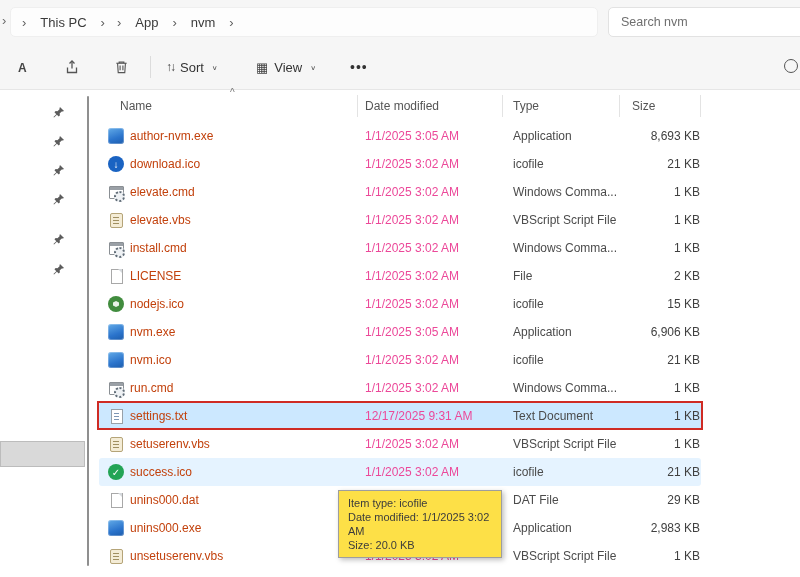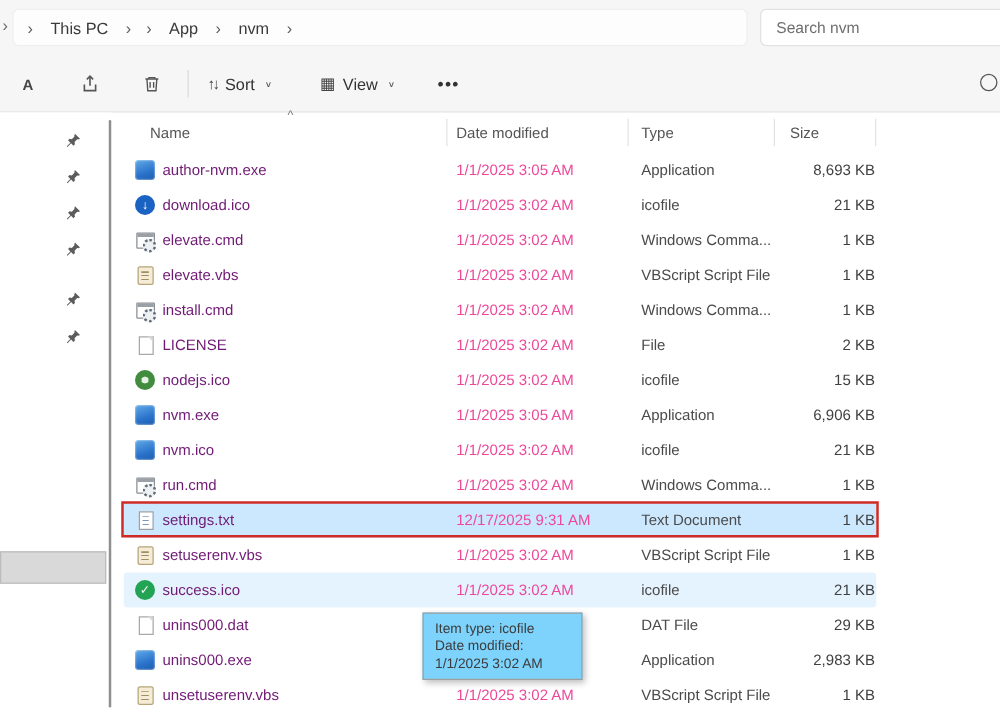--- a/index.html
+++ b/index.html
@@ -71,21 +71,21 @@
   .hsep { position:absolute; top:5px; width:1px; height:22px; background:#e3e3e3; }
   .hs1 { left:265px; } .hs2 { left:410px; } .hs3 { left:527px; } .hs4 { left:608px; }
 
   #rows { position:absolute; left:0; top:32px; width:708px; }
   .row { position:relative; height:28px; }
   .row::before { content:""; position:absolute; left:7px; top:0; width:602px; height:28px;
                  background:transparent; border-radius:3px; }
   .row.selected::before { background:#cce8ff; }
   .row.hovered::before  { background:#e5f3ff; }
   .cell { position:absolute; top:7px; z-index:1; white-space:nowrap; }
-  .c-name { left:38px;  color:#701a75; }
+  .c-name { left:38px;  color:#c2410c; }
   .c-date { left:273px; color:#ec4899; }
   .c-type { left:421px; color:#4b4b4b; }
   .c-size { left:520px; width:88px; text-align:right; color:#404040; }
 
   
   .fic { position:absolute; left:16px; top:6px; width:16px; height:16px; z-index:1;
          display:flex; align-items:center; justify-content:center; }
   .fic[data-icon="application"] { background:linear-gradient(160deg,#63abe8 0%,#2b74cc 60%,#1c5cab 100%);
          border-radius:3px; box-shadow:inset 0 0 0 1px rgba(255,255,255,.28); }
   .fic[data-icon="download"] { background:#1a63c2; border-radius:50%; }
@@ -109,22 +109,22 @@
          background:repeating-linear-gradient(to bottom,#7d96b5 0 1px,transparent 1px 3px); }
   .fic[data-icon="doc"]::before { content:""; position:absolute; left:3px; top:1px; width:10px; height:13px;
          background:#fff; border:1px solid #a8a8a8; }
   .fic[data-icon="doc"]::after { content:""; position:absolute; right:2px; top:1px; width:0; height:0;
          border-top:4px solid #d4d8dc; border-left:4px solid transparent; }
 
   
   .annotation { position:absolute; left:97px; top:401px; width:606px; height:29px;
                 border:2px solid #cf2b24; z-index:6; pointer-events:none; }
   .tooltip {
-    position:absolute; left:338px; top:490px; width:128px; z-index:10;
-    background:#7dd3fc; border:1px solid #9e9e9e; box-shadow:2px 2px 5px rgba(0,0,0,.25);
+    position:absolute; left:338px; top:490px; width:164px; z-index:10;
+    background:#fde047; border:1px solid #9e9e9e; box-shadow:2px 2px 5px rgba(0,0,0,.25);
     padding:5px 9px; font-size:11px; line-height:14px; color:#3c3c3c;
   }
 </style>
 </head>
 <body>
 
 <div id="addressbar">
   <span class="win-chev">›</span>
   <div class="crumbbox">
     <span class="chev">›</span>
@@ -327,13 +327,14 @@
       <span class="cell c-size">1 KB</span>
     </div>
   </div>
 </div>
 
 <div class="annotation"></div>
 
 <div class="tooltip">
   <div>Item type: icofile</div>
   <div>Date modified: 1/1/2025 3:02 AM</div>
+  <div>Size: 20.0 KB</div>
 </div>
 
 </body></html>

